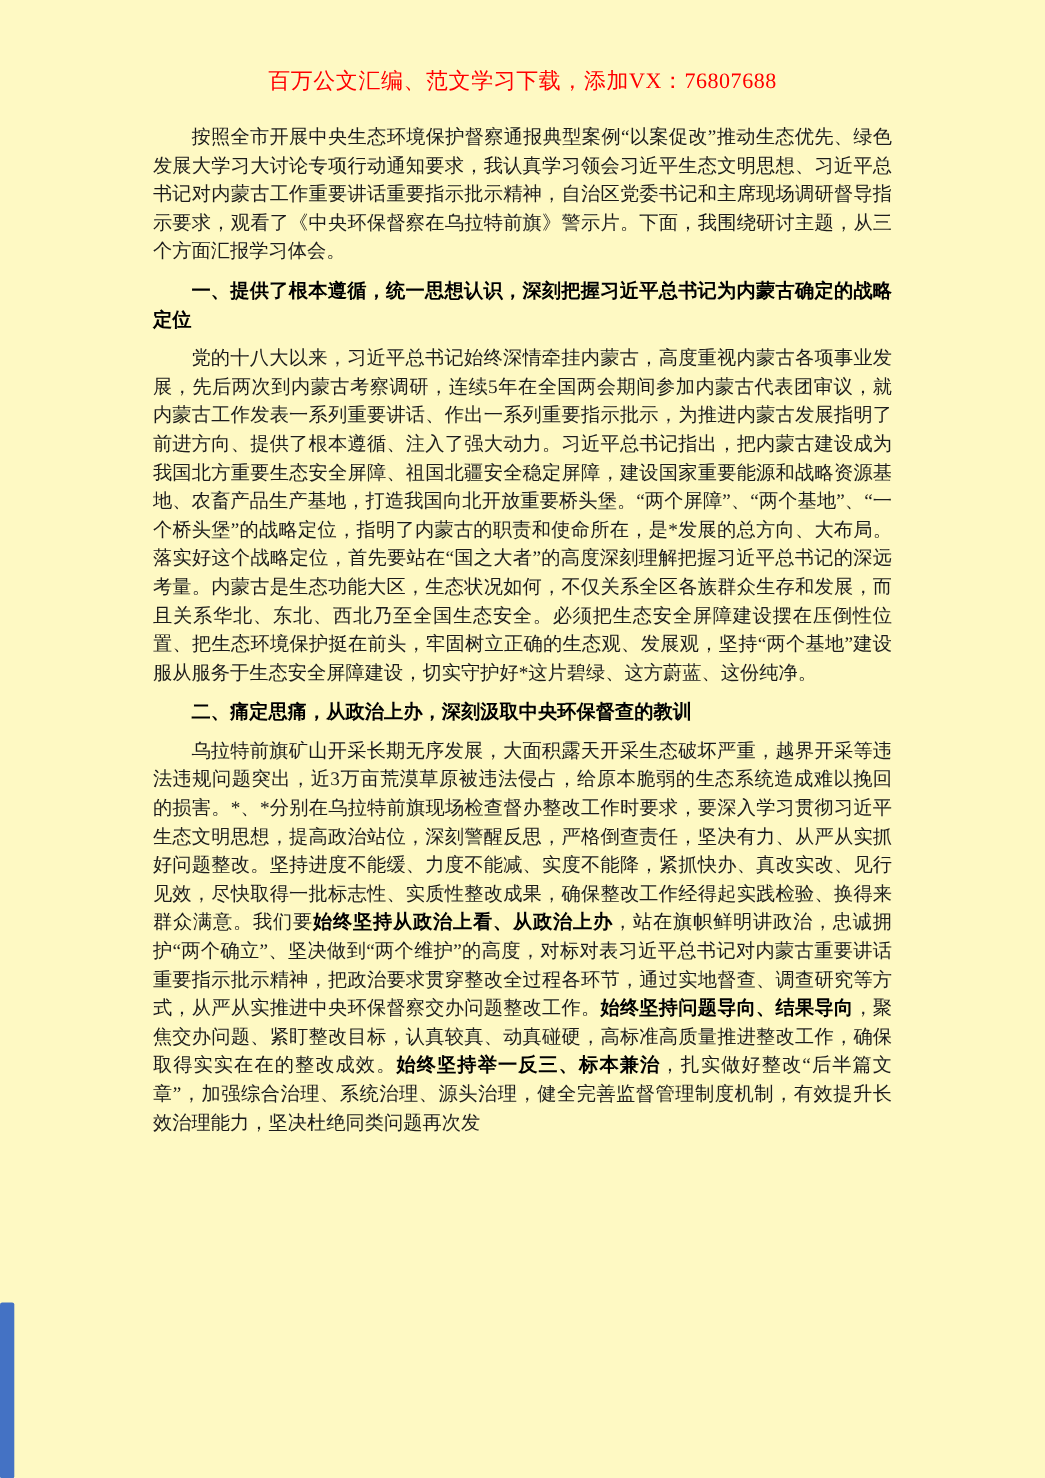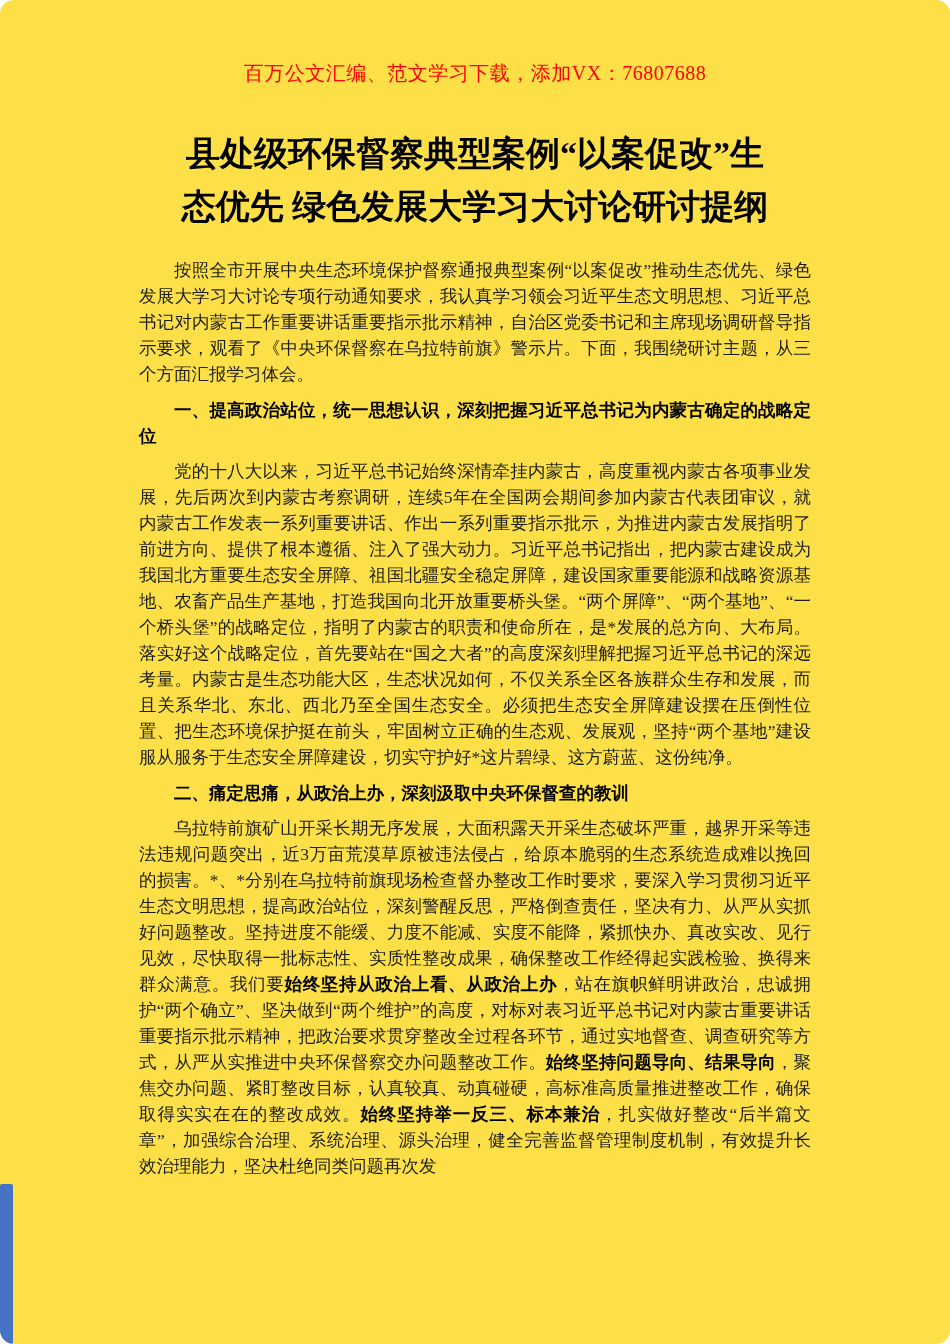--- a/index.html
+++ b/index.html
@@ -2,25 +2,24 @@
 <html><head>
 <meta charset="utf-8">
 <style>
   * { margin: 0; padding: 0; box-sizing: border-box; }
   html, body { background: #ffffff; }
   .page {
     position: relative;
     width: 950px;
     height: 1344px;
     margin: 0 auto;
-    background: #fde047;
+    background: #fef9c3;
     overflow: hidden;
     font-family: "Liberation Serif", "DejaVu Serif", serif;
     color: #212121;
-    border-radius: 14px;
   }
   .notice {
     padding-top: 60px;
     text-align: center;
     font-size: 20px;
     letter-spacing: 0.5px;
     font-weight: 400;
   }
   .title {
     width: 690px;
@@ -61,30 +60,26 @@
     cursor: pointer;
   }
 </style>
 </head>
 <body>
 
 <div class="page">
 
   <div class="notice" style="color: rgb(255, 0, 0);">百万公文汇编、范文学习下载，添加VX：76807688</div>
 
-  <h1 class="title">
-      <span style="display:block">县处级环保督察典型案例“以案促改”生</span>
-      <span style="display:block">态优先 绿色发展大学习大讨论研讨提纲</span>
-    </h1>
 
   <div class="content">
 
     <p>按照全市开展中央生态环境保护督察通报典型案例“以案促改”推动生态优先、绿色发展大学习大讨论专项行动通知要求，我认真学习领会习近平生态文明思想、习近平总书记对内蒙古工作重要讲话重要指示批示精神，自治区党委书记和主席现场调研督导指示要求，观看了《中央环保督察在乌拉特前旗》警示片。下面，我围绕研讨主题，从三个方面汇报学习体会。</p>
 
-    <p class="heading">一、提高政治站位，统一思想认识，深刻把握习近平总书记为内蒙古确定的战略定位</p>
+    <p class="heading">一、提供了根本遵循，统一思想认识，深刻把握习近平总书记为内蒙古确定的战略定位</p>
 
     <p>党的十八大以来，习近平总书记始终深情牵挂内蒙古，高度重视内蒙古各项事业发展，先后两次到内蒙古考察调研，连续5年在全国两会期间参加内蒙古代表团审议，就内蒙古工作发表一系列重要讲话、作出一系列重要指示批示，为推进内蒙古发展指明了前进方向、提供了根本遵循、注入了强大动力。习近平总书记指出，把内蒙古建设成为我国北方重要生态安全屏障、祖国北疆安全稳定屏障，建设国家重要能源和战略资源基地、农畜产品生产基地，打造我国向北开放重要桥头堡。“两个屏障”、“两个基地”、“一个桥头堡”的战略定位，指明了内蒙古的职责和使命所在，是*发展的总方向、大布局。落实好这个战略定位，首先要站在“国之大者”的高度深刻理解把握习近平总书记的深远考量。内蒙古是生态功能大区，生态状况如何，不仅关系全区各族群众生存和发展，而且关系华北、东北、西北乃至全国生态安全。必须把生态安全屏障建设摆在压倒性位置、把生态环境保护挺在前头，牢固树立正确的生态观、发展观，坚持“两个基地”建设服从服务于生态安全屏障建设，切实守护好*这片碧绿、这方蔚蓝、这份纯净。</p>
 
     <p class="heading">二、痛定思痛，从政治上办，深刻汲取中央环保督查的教训</p>
 
     <p><span>乌拉特前旗矿山开采长期无序发展，大面积露天开采生态破坏严重，越界开采等违法违规问题突出，近3万亩荒漠草原被违法侵占，给原本脆弱的生态系统造成难以挽回的损害。*、*分别在乌拉特前旗现场检查督办整改工作时要求，要深入学习贯彻习近平生态文明思想，提高政治站位，深刻警醒反思，严格倒查责任，坚决有力、从严从实抓好问题整改。坚持进度不能缓、力度不能减、实度不能降，紧抓快办、真改实改、见行见效，尽快取得一批标志性、实质性整改成果，确保整改工作经得起实践检验、换得来群众满意。我们要</span><b>始终坚持从政治上看、从政治上办</b><span>，站在旗帜鲜明讲政治，忠诚拥护“两个确立”、坚决做到“两个维护”的高度，对标对表习近平总书记对内蒙古重要讲话重要指示批示精神，把政治要求贯穿整改全过程各环节，通过实地督查、调查研究等方式，从严从实推进中央环保督察交办问题整改工作。</span><b>始终坚持问题导向、结果导向</b><span>，聚焦交办问题、紧盯整改目标，认真较真、动真碰硬，高标准高质量推进整改工作，确保取得实实在在的整改成效。</span><b>始终坚持举一反三、标本兼治</b><span>，扎实做好整改“后半篇文章”，加强综合治理、系统治理、源头治理，健全完善监督管理制度机制，有效提升长效治理能力，坚决杜绝同类问题再次发</span></p>
 
   </div>
 
   <div class="scroll-thumb" style="background: rgb(68, 114, 196);"></div>

